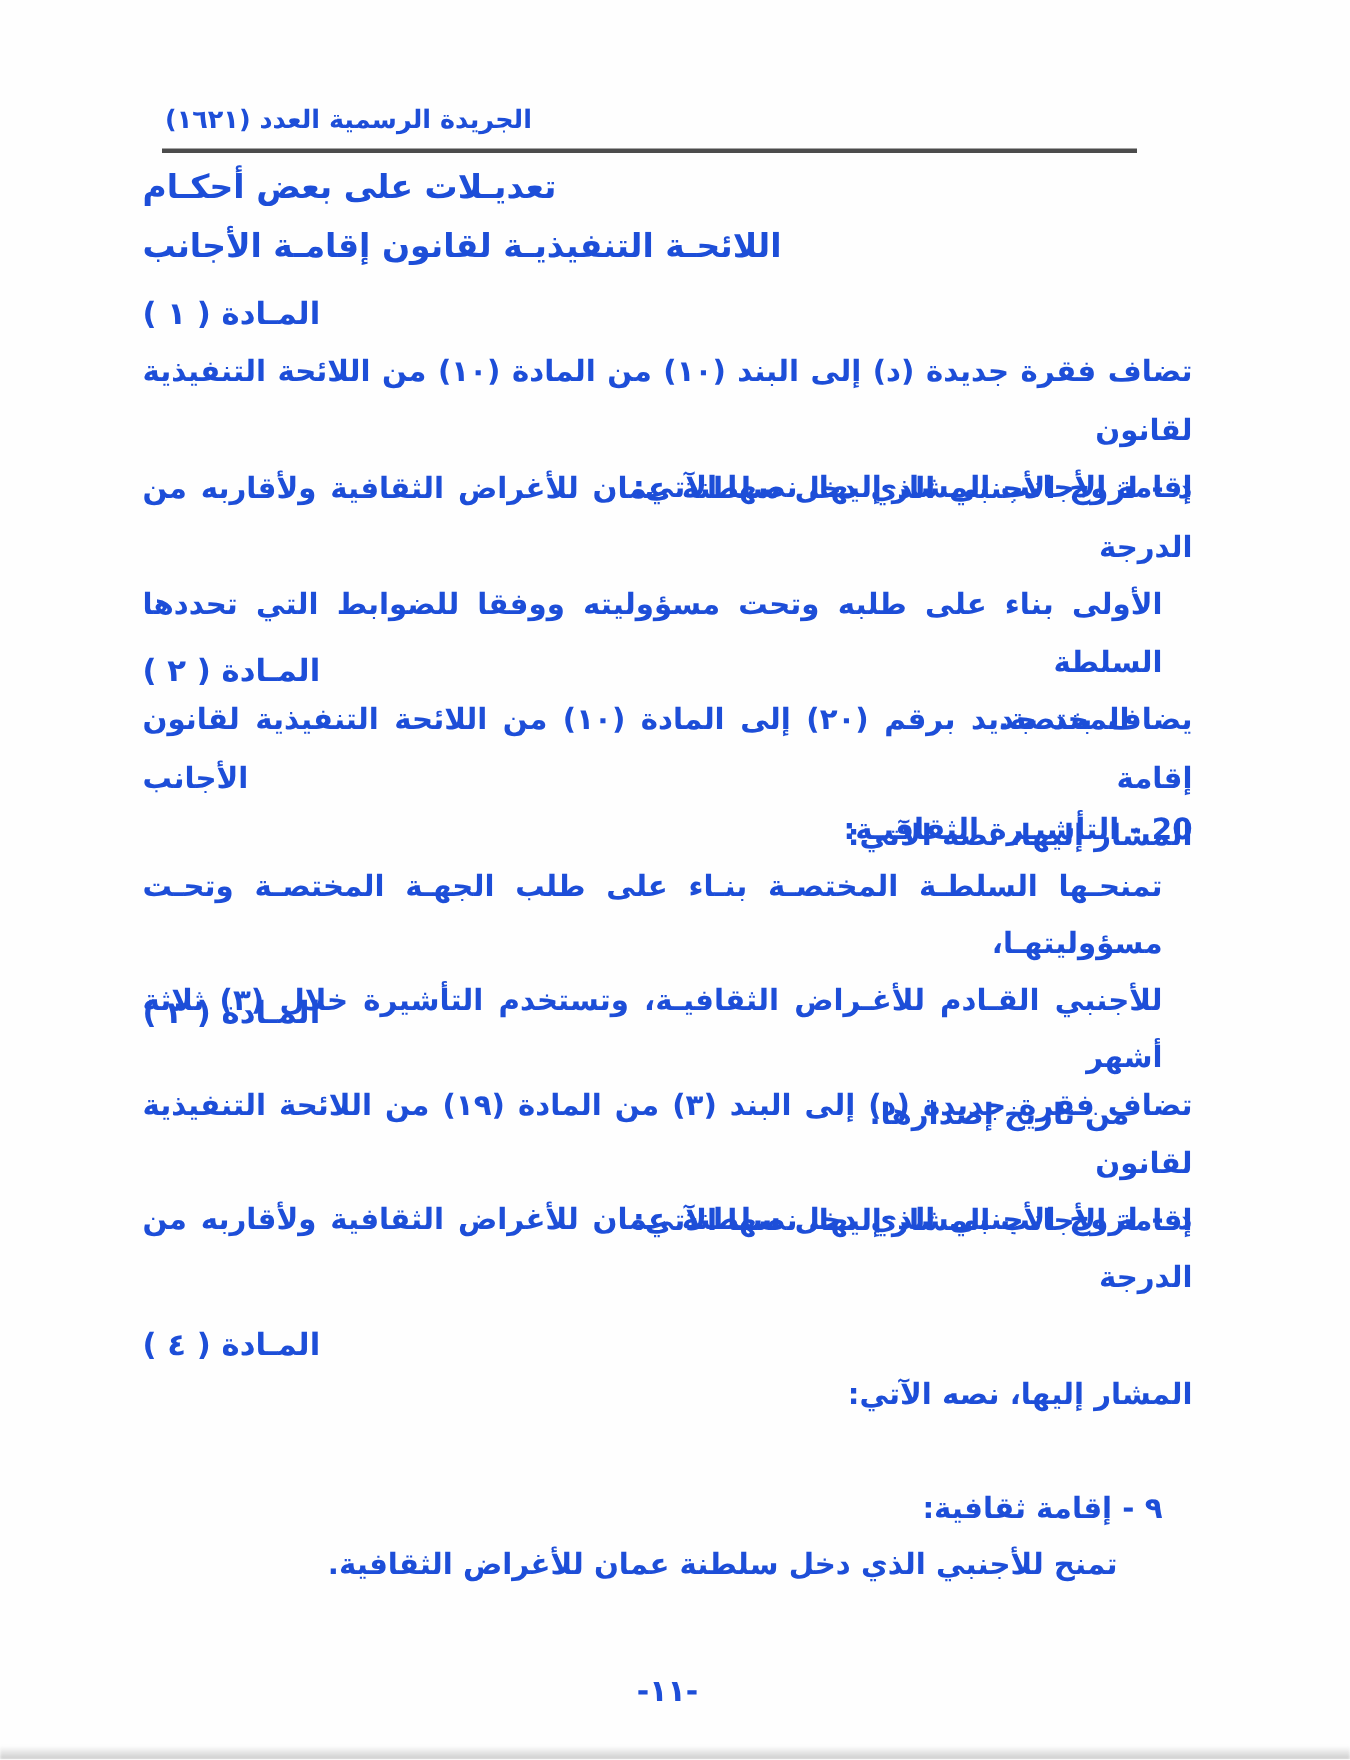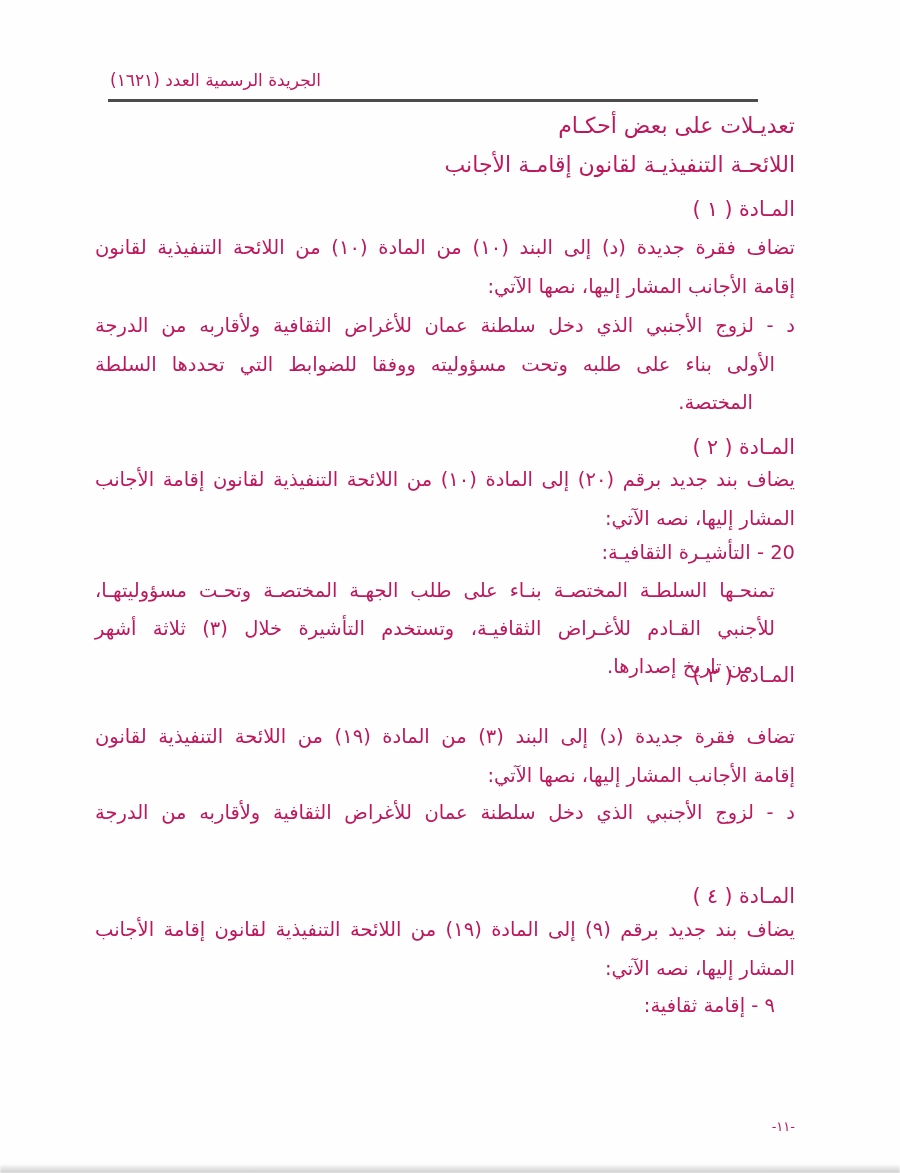--- a/index.html
+++ b/index.html
@@ -7,22 +7,22 @@
     padding: 0;
     background: #ffffff;
   }
   .page {
     position: relative;
     width: 900px;
     height: 1173px;
     background: #fefefe;
     overflow: hidden;
     font-family: "DejaVu Sans", sans-serif;
-    font-weight: 400;
-    color: #be185d;
+    font-weight: 700;
+    color: #1d4ed8;
     direction: rtl;
   }
   
   .gazette-header {
     position: absolute;
     top: 70px;
     left: 110px;
     font-size: 17px;
     direction: rtl;
     white-space: nowrap;
@@ -36,37 +36,37 @@
     background: #4c4c4c;
   }
   
   .grp {
     position: absolute;
     left: 95px;
     right: 105px;
     line-height: 38.5px;
     font-size: 19.5px;
   }
-  .g-title   { top: 106px; font-size: 22px; line-height: 39px; text-align: right; }
+  .g-title   { top: 106px; font-size: 22px; line-height: 39px; text-align: left; }
   .g-h1      { top: 190px; }
   .g-p1      { top: 229px; }
   .g-d1      { top: 307px; }
   .g-h2      { top: 428px; }
   .g-p2      { top: 461px; }
   .g-t20     { top: 534px; line-height: 38px; }
   .g-h3      { top: 656px; }
   .g-p3      { top: 718px; }
   .g-d2      { top: 794px; }
   .g-h4      { top: 877px; }
   .g-p4      { top: 911px; }
   .g-i9      { top: 987px; line-height: 37px; }
-  .g-pagenum { top: 1108px; text-align: right; font-size: 13px; }
+  .g-pagenum { top: 1108px; text-align: center; font-size: 20px; }
 
   .article-heading {
-    text-align: right;
+    text-align: left;
     font-size: 20.5px;
   }
   
   .l-just {
     text-align: justify;
     text-align-last: justify;
   }
   .l-end {
     text-align: right;
   }
@@ -125,23 +125,23 @@
   <div class="grp g-p3">
     <div class="l-just">تضاف فقرة جديدة (د) إلى البند (٣) من المادة (١٩) من اللائحة التنفيذية لقانون</div>
     <div class="l-end">إقامة الأجانب المشار إليها، نصها الآتي:</div>
   </div>
   <div class="grp g-d2">
     <div class="l-just">د - لزوج الأجنبي الذي دخل سلطنة عمان للأغراض الثقافية ولأقاربه من الدرجة</div>
   </div>
 
   <div class="grp g-h4 article-heading">المـادة ( ٤ )</div>
   <div class="grp g-p4">
-    <div class="l-just">يضاف بند جديد برقم (٩) إلى المادة (١٩) من اللائحة التنفيذية لقانون إقامة الأجانب</div>
     <div class="l-end">المشار إليها، نصه الآتي:</div>
   </div>
   <div class="grp g-i9">
     <div class="l-end ind1">٩ - إقامة ثقافية:</div>
+    <div class="l-end ind3">تمنح للأجنبي الذي دخل سلطنة عمان للأغراض الثقافية.</div>
   </div>
 
   <div class="grp g-pagenum">-١١-</div>
 
   <div class="scan-edge"></div>
 </div>
 
 </body></html>

